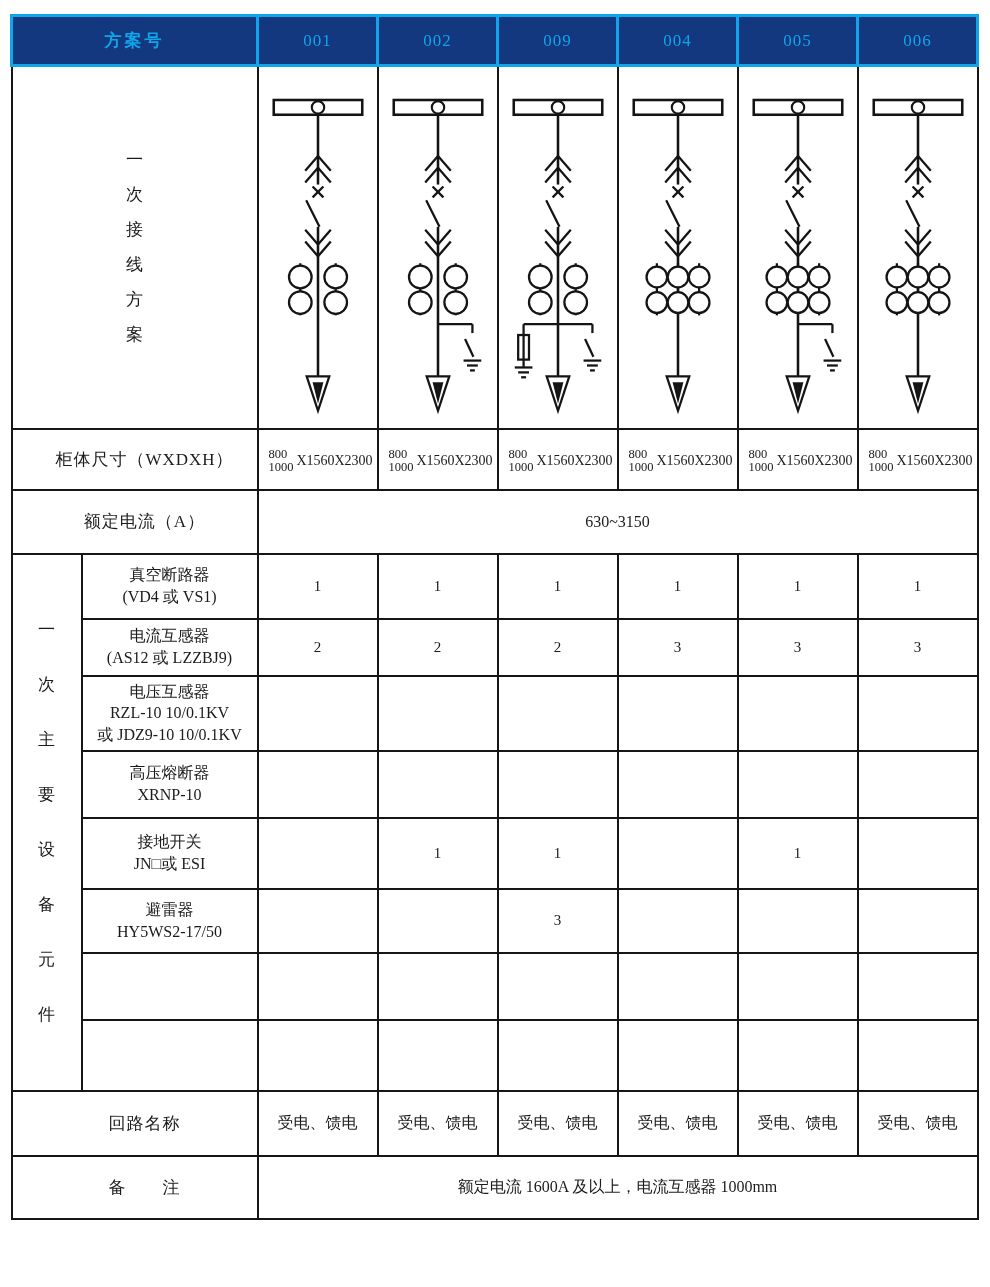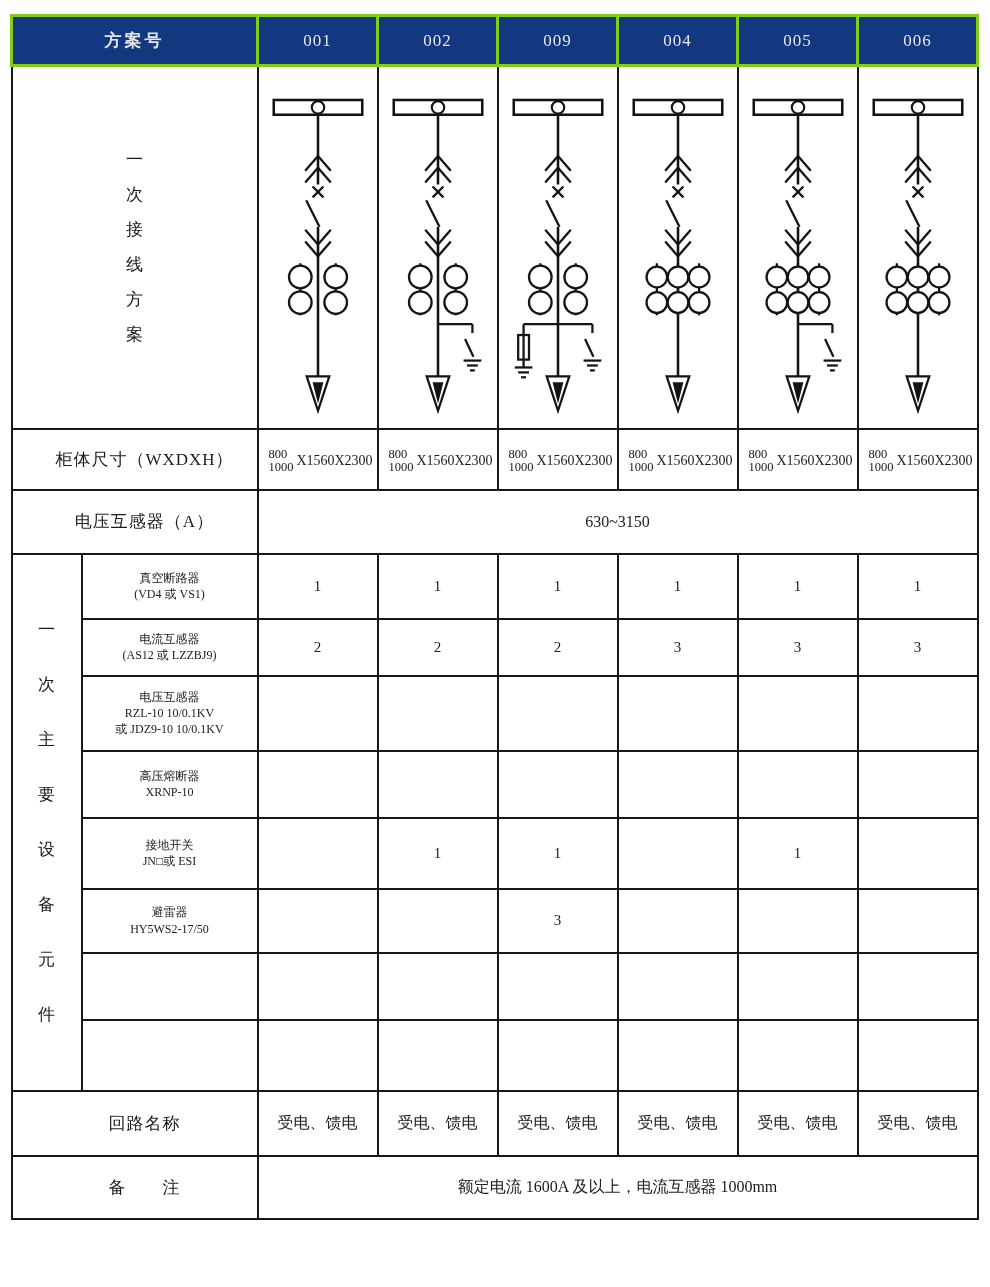--- a/index.html
+++ b/index.html
@@ -1,31 +1,31 @@
 <!DOCTYPE html>
 <html><head>
 <meta charset="utf-8">
 <style>
   html,body{margin:0;padding:0;background:#ffffff;}
   body{width:990px;height:1287px;position:relative;font-family:"Liberation Serif","DejaVu Serif",serif;color:#1b1b1b;}
   .sheet{position:absolute;left:10px;top:14px;}
   table{border-collapse:collapse;table-layout:fixed;}
   td{border:2px solid #161616;text-align:center;vertical-align:middle;padding:0;overflow:hidden;}
   
-  tr.hdr td{background:#14387f;color:#e5e5e5;border:3px solid #84cc16;font-size:17px;letter-spacing:1px;}
+  tr.hdr td{background:#14387f;color:#0ea5e9;border:3px solid #0ea5e9;font-size:17px;letter-spacing:1px;}
   tr.hdr td.plan{letter-spacing:3px;font-weight:bold;}
   td.lab{font-size:17px;letter-spacing:1px;padding-left:20px;}
   td.vlab{font-size:17px;}
   .vtext{display:flex;flex-direction:column;align-items:center;justify-content:center;height:100%;}
   .vtext span{display:block;line-height:1.0;}
   .vtext.loose span{margin:9px 0;}
   .vtext.xloose span{margin:19px 0;}
   td.val{font-size:15px;}
   td.diagcell{vertical-align:middle;}
-  .eqname{font-size:12px;line-height:1.35;}
+  .eqname{font-size:16px;line-height:1.35;}
   .sizecell{display:inline-flex;align-items:center;justify-content:center;gap:3px;font-size:14px;margin-left:6px;}
   .frac{display:inline-flex;flex-direction:column;line-height:1.05;font-size:12.5px;align-items:flex-start;}
   svg{display:block;margin:0 auto;}
 </style>
 </head>
 <body>
 
 <div class="sheet">
   <table>
     <colgroup>
@@ -373,21 +373,21 @@
       <td class="szc"><span class="sizecell">
               <span class="frac">
                 <span>800</span>
                 <span>1000</span>
               </span>
               <span>X1560X2300</span>
             </span></td>
     </tr>
 
     <tr style="height:64px">
-      <td colspan="2" class="lab">电压互感器（A）</td>
+      <td colspan="2" class="lab">额定电流（A）</td>
       <td colspan="6" class="val" style="font-size:16px">630~3150</td>
     </tr>
 
     </tbody>
       <tbody id="equip-body">
         <tr style="height: 65px;">
           <td rowspan="8" class="vlab">
             <div class="vtext xloose">
               <span>一</span>
               <span>次</span>

